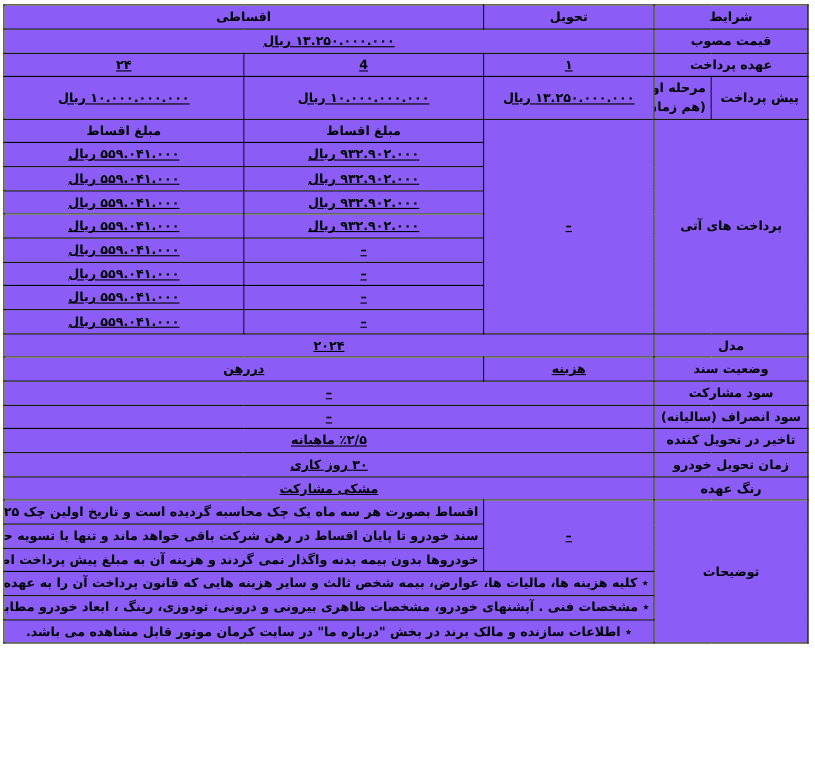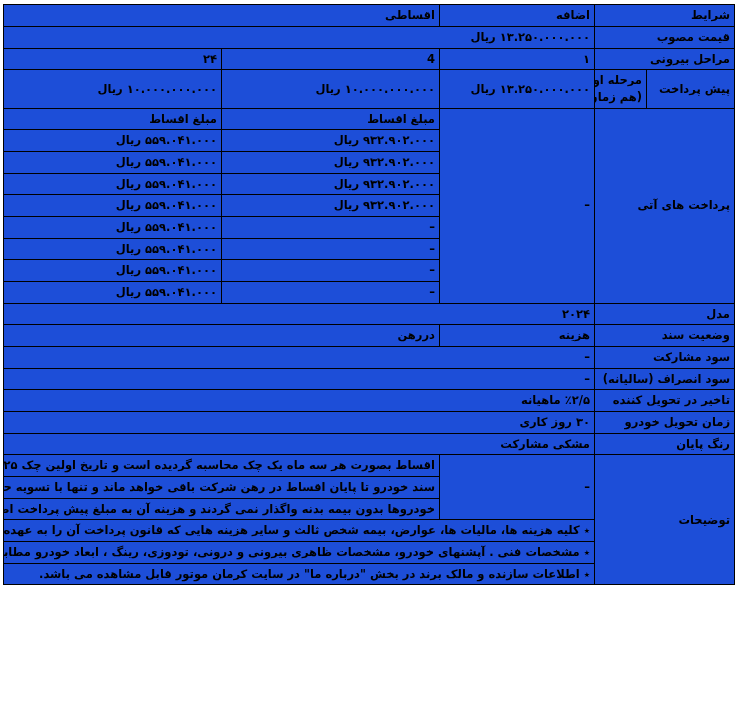--- a/index.html
+++ b/index.html
@@ -21,26 +21,26 @@
   }
   table.grid {
     width: 731px;
     border-collapse: collapse;
     table-layout: fixed;
     direction: rtl;
   }
   table.grid td, table.grid th {
     border: 1.4px solid #000000;
     padding: 2px 4px;
-    text-align: right;
+    text-align: center;
     vertical-align: middle;
     font-size: 11.5px;
     line-height: 1.45;
     font-weight: bold;
-    background: #1d4ed8;
+    background: #8b5cf6;
     white-space: nowrap;
     overflow: hidden;
   }
   
   col.c-label    { width: 88px; }
   col.c-sublabel { width: 52px; }
   col.c-cash     { width: 155px; }
   col.c-m12      { width: 218px; }
   col.c-m24      { width: 218px; }
 
@@ -66,21 +66,21 @@
     font-size: 12.5px;
     font-weight: bold;
   }
   .sub-hdr {
     background: #f2f2f2;
     font-size: 12px;
     font-weight: bold;
   }
   .zebra { background: #f7f7f7; }
   .tall  { height: 22px; }
-  .val   { font-size: 11.5px; font-weight: bold; }
+  .val   { font-size: 11.5px; font-weight: bold; text-decoration: underline; }
   .big   { font-size: 12.5px; }
   .dash  { font-size: 12px; font-weight: normal; }
 
   
   .note-cell {
     text-align: right;
     white-space: normal;
     font-size: 10px;
     font-weight: normal;
     line-height: 1.6;
@@ -110,31 +110,31 @@
       <col class="c-label">
       <col class="c-sublabel">
       <col class="c-cash">
       <col class="c-m12">
       <col class="c-m24">
     </colgroup>
     <tbody>
 
       <tr>
         <td class="lbl tall" colspan="2">شرایط</td>
-        <td class="hdr tall">اضافه</td>
+        <td class="hdr tall">تحویل</td>
         <td class="hdr tall" colspan="2">اقساطی</td>
       </tr>
 
       <tr>
         <td class="lbl" colspan="2">قیمت مصوب</td>
         <td class="val big" colspan="3">۱۳.۲۵۰.۰۰۰.۰۰۰ ریال</td>
       </tr>
 
       <tr>
-        <td class="lbl" colspan="2">مراحل بیرونی</td>
+        <td class="lbl" colspan="2">عهده پرداخت</td>
         <td class="val">۱</td>
         <td class="val">4</td>
         <td class="val">۲۴</td>
       </tr>
 
       <tr>
         <td class="lbl">پیش پرداخت</td>
         <td class="lbl-sub">
           <div>مرحله اول</div>
           <div>(هم زمان با ثبت نام)</div>
@@ -209,21 +209,21 @@
         <td class="lbl" colspan="2">تاخیر در تحویل کننده</td>
         <td class="val" colspan="3">٪۲/۵ ماهیانه</td>
       </tr>
 
       <tr>
         <td class="lbl" colspan="2">زمان تحویل خودرو</td>
         <td class="val zebra" colspan="3">۳۰ روز کاری</td>
       </tr>
 
       <tr>
-        <td class="lbl" colspan="2">رنگ پایان</td>
+        <td class="lbl" colspan="2">رنگ عهده</td>
         <td class="val" colspan="3">مشکی مشارکت</td>
       </tr>
 
       <tr>
         <td class="note-lbl" colspan="2" rowspan="6">توضیحات</td>
         <td class="val dash" rowspan="3">–</td>
         <td class="note-cell" colspan="2">اقساط بصورت هر سه ماه یک چک محاسبه گردیده است و تاریخ اولین چک  ۱۴۰۳/۰۷/۲۵ می باشد.</td>
       </tr>
       <tr>
         <td class="note-cell" colspan="2">سند خودرو تا پایان اقساط در رهن شرکت باقی خواهد ماند و تنها با تسویه حساب نهائی سند خودرو آزاد خواهد شد.</td>

